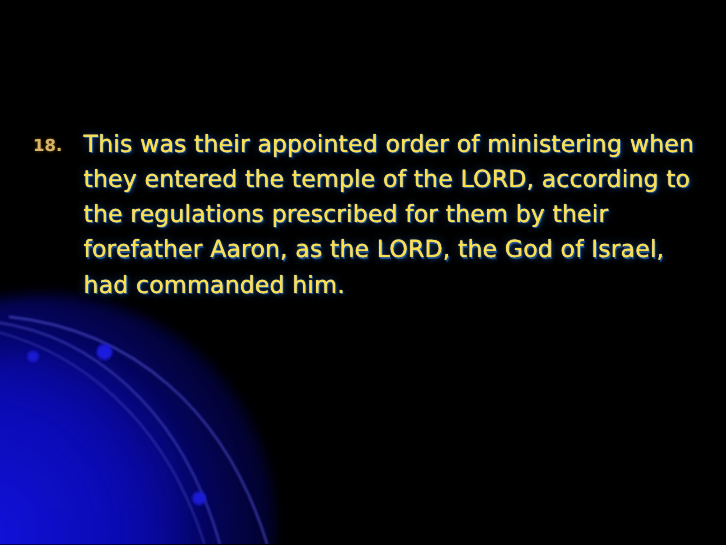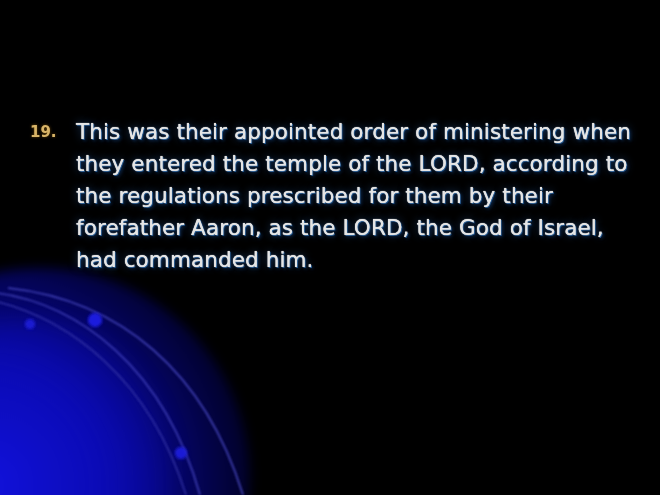--- a/index.html
+++ b/index.html
@@ -87,21 +87,21 @@
     white-space: nowrap;
   }
 
   #verse-text {
     flex: 1 1 auto;
     padding-left: 16px;
     font-family: "DejaVu Sans", sans-serif;
     font-size: 21.5px;
     line-height: 32px;
     font-weight: normal;
-    color: #e5e5e5;
+    color: #fde047;
     letter-spacing: .1px;
     text-shadow:
        0 0 1px #ffffff,
        1px 1px 0 #1b4f86,
        2px 2px 3px #0a2345,
        0 0 9px rgba(60,130,220,.55);
     white-space: pre-line;
   }
 </style>
 </head>
@@ -129,17 +129,17 @@
 
       <path d="M 8 288 C 120 300, 205 372, 243 495" fill="none" stroke="#4a4ac4" stroke-width="1.7" opacity="0.9" filter="url(#soft)"></path>
 
       <circle cx="30" cy="324" r="5.2" fill="#1a1ad6" opacity="0.95" filter="url(#softdot)"></circle>
       <circle cx="95" cy="320" r="7.2" fill="#1d1de2" opacity="0.97" filter="url(#softdot)"></circle>
       <circle cx="181" cy="453" r="6.2" fill="#1b1bdc" opacity="0.95" filter="url(#softdot)"></circle>
     </svg>
   </div>
 
   <div id="verse-block">
-    <div id="verse-number">19.</div>
+    <div id="verse-number">18.</div>
     <div id="verse-text">This was their appointed order of ministering when they entered the temple of the LORD, according to the regulations prescribed for them by their forefather Aaron, as the LORD, the God of Israel, had commanded him.</div>
   </div>
 
 </div>
 
 </body></html>

